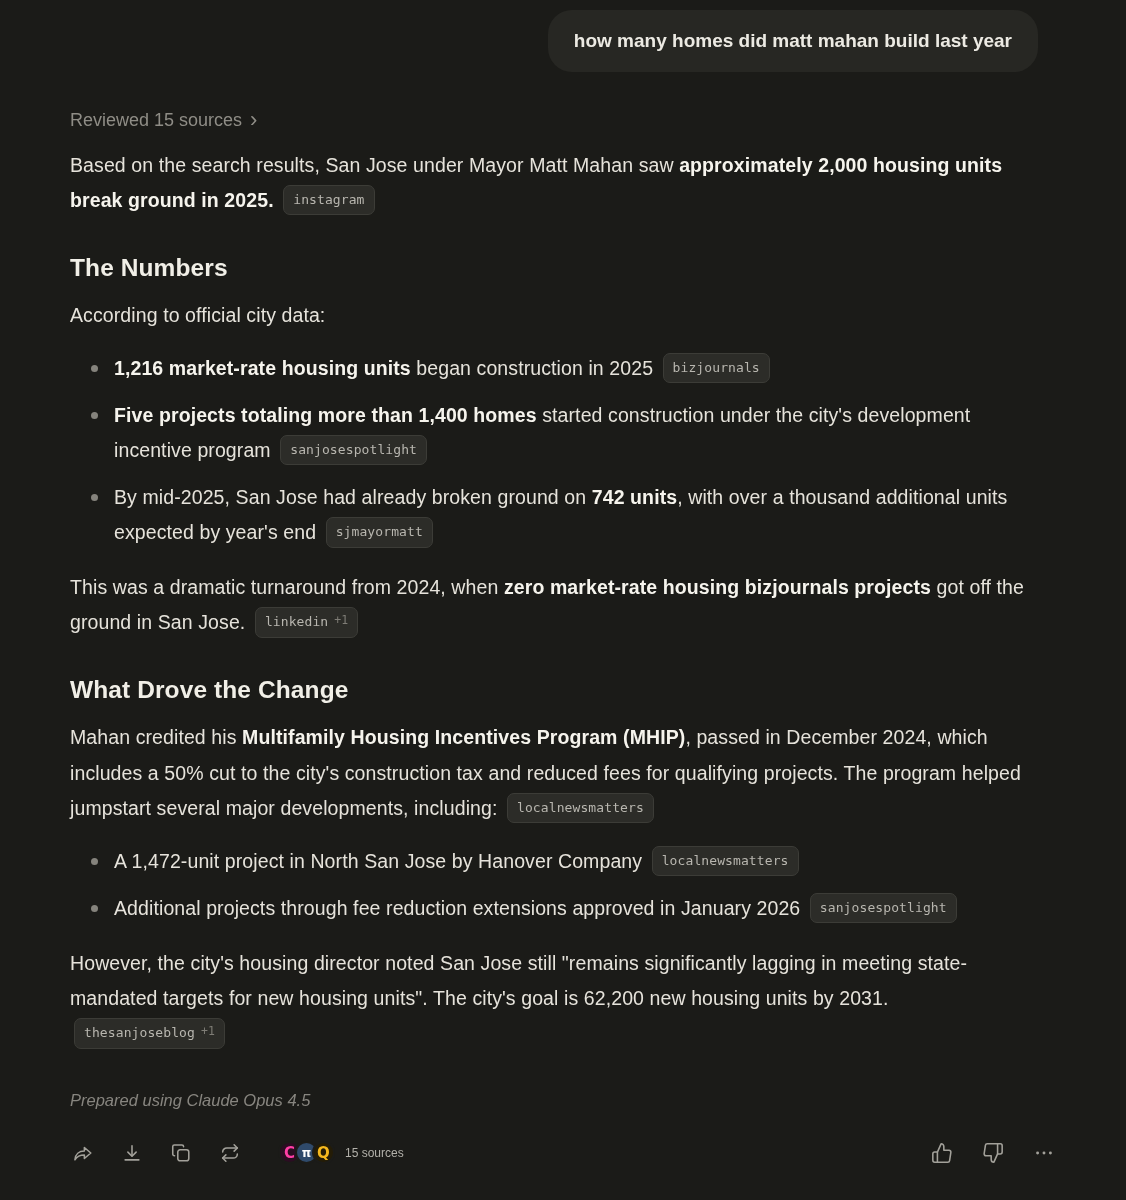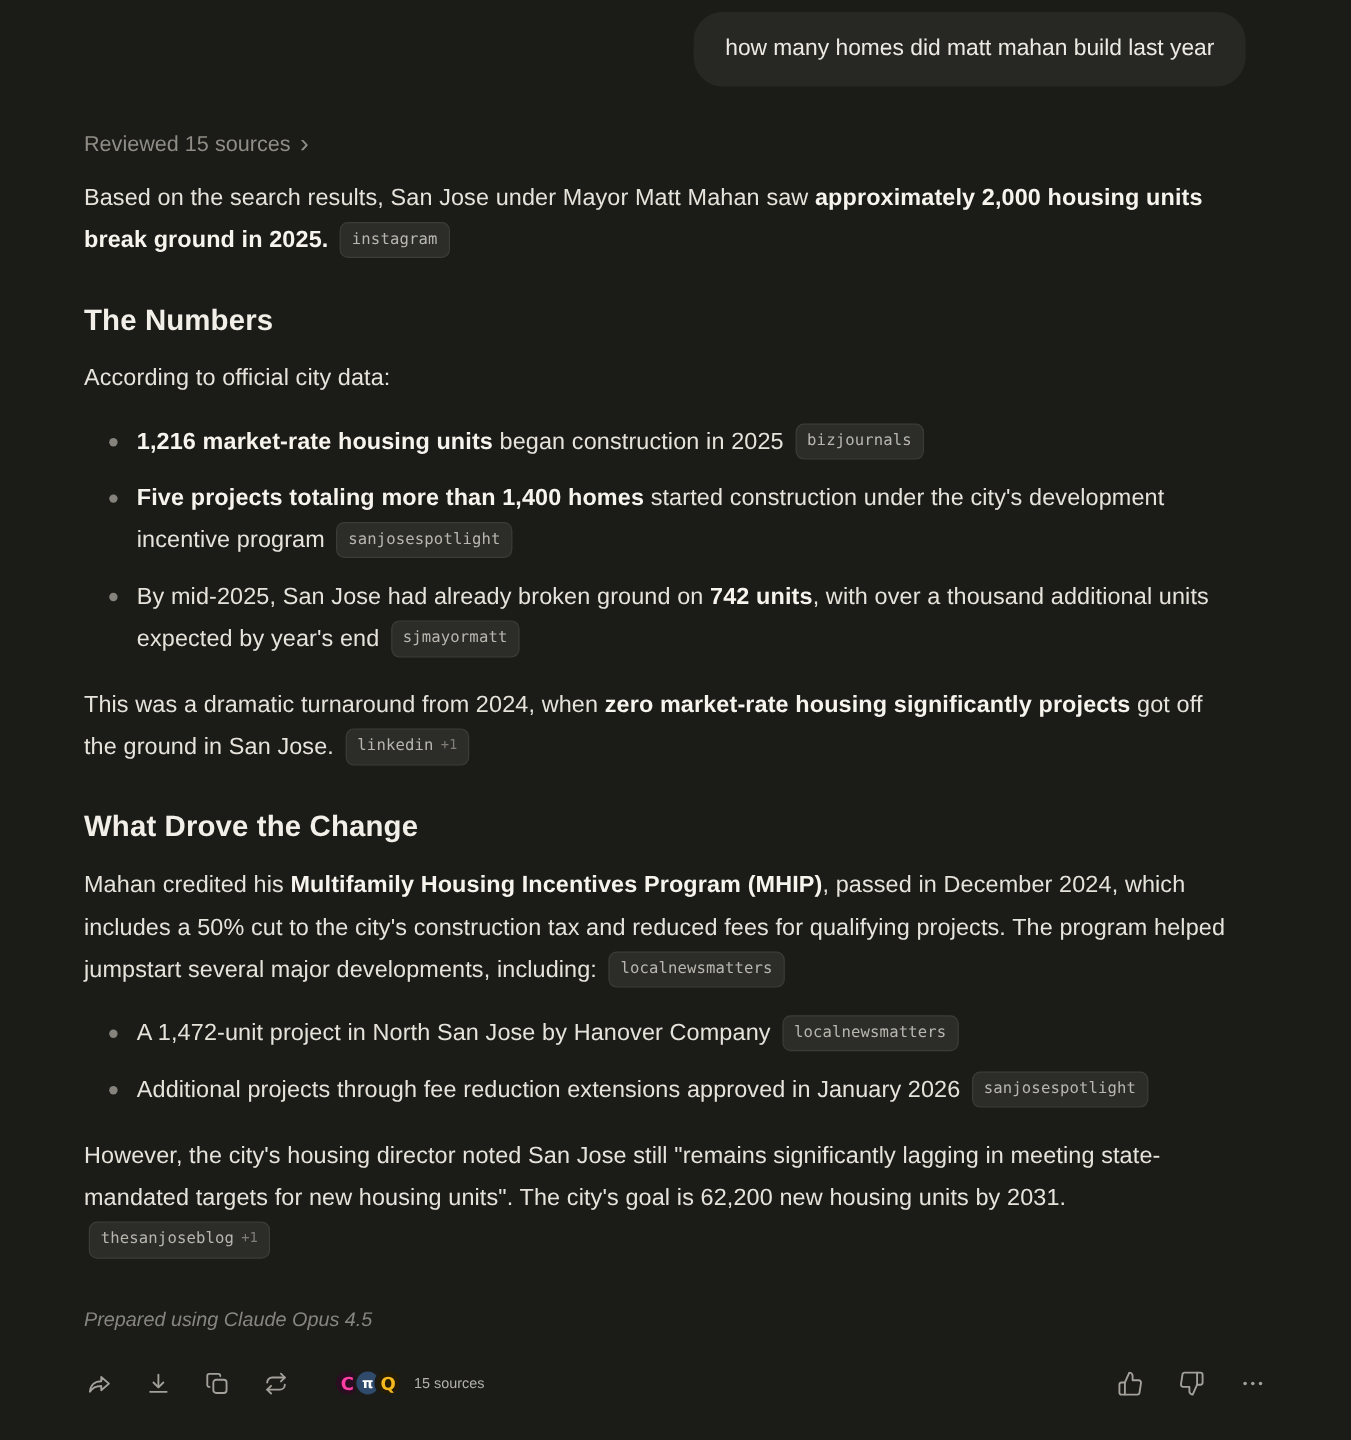--- a/index.html
+++ b/index.html
@@ -9,21 +9,21 @@
     font-family:"Liberation Sans", sans-serif;
     -webkit-font-smoothing:antialiased;
   }
   .page { width:1126px; height:1200px; position:relative; }
 
   
   .bubble-row { display:flex; justify-content:flex-end; padding:10px 88px 0 70px; }
   .user-bubble {
     background:#272723; color:#eceae3;
     border-radius:24px; padding:17px 26px;
-    font-size:19px; line-height:1.45; max-width:640px;
+    font-size:19px; line-height:1.45; max-width:640px;font-weight:bold;
   }
 
   
   .main { padding:0 70px; }
 
   .reviewed-row {
     margin-top:38px; display:inline-flex; align-items:center; gap:8px;
     color:#8f8d86; font-size:18px; cursor:pointer; user-select:none;
   }
   .reviewed-row .chev { font-size:22px; line-height:1; color:#8f8d86; transform:translateY(-1px); }
@@ -114,21 +114,21 @@
           <li><strong>1,216 market-rate housing units</strong><span> began construction in 2025 </span><span class="badge">
               <span>bizjournals</span>
             </span></li>
           <li><strong>Five projects totaling more than 1,400 homes</strong><span> started construction under the city's development incentive program </span><span class="badge">
               <span>sanjosespotlight</span>
             </span></li>
           <li><span>By mid-2025, San Jose had already broken ground on </span><strong>742 units</strong><span>, with over a thousand additional units expected by year's end </span><span class="badge">
               <span>sjmayormatt</span>
             </span></li>
         </ul>
-        <p><span>This was a dramatic turnaround from 2024, when </span><strong>zero market-rate housing significantly projects</strong><span> got off the ground in San Jose. </span><span class="badge">
+        <p><span>This was a dramatic turnaround from 2024, when </span><strong>zero market-rate housing bizjournals projects</strong><span> got off the ground in San Jose. </span><span class="badge">
             <span>linkedin</span>
             <span class="plus">+1</span>
           </span></p>
         <h2>What Drove the Change</h2>
         <p><span>Mahan credited his </span><strong>Multifamily Housing Incentives Program (MHIP)</strong><span>, passed in December 2024, which includes a 50% cut to the city's construction tax and reduced fees for qualifying projects. The program helped jumpstart several major developments, including: </span><span class="badge">
             <span>localnewsmatters</span>
           </span></p>
         <ul>
           <li><span>A 1,472-unit project in North San Jose by Hanover Company </span><span class="badge">
               <span>localnewsmatters</span>

